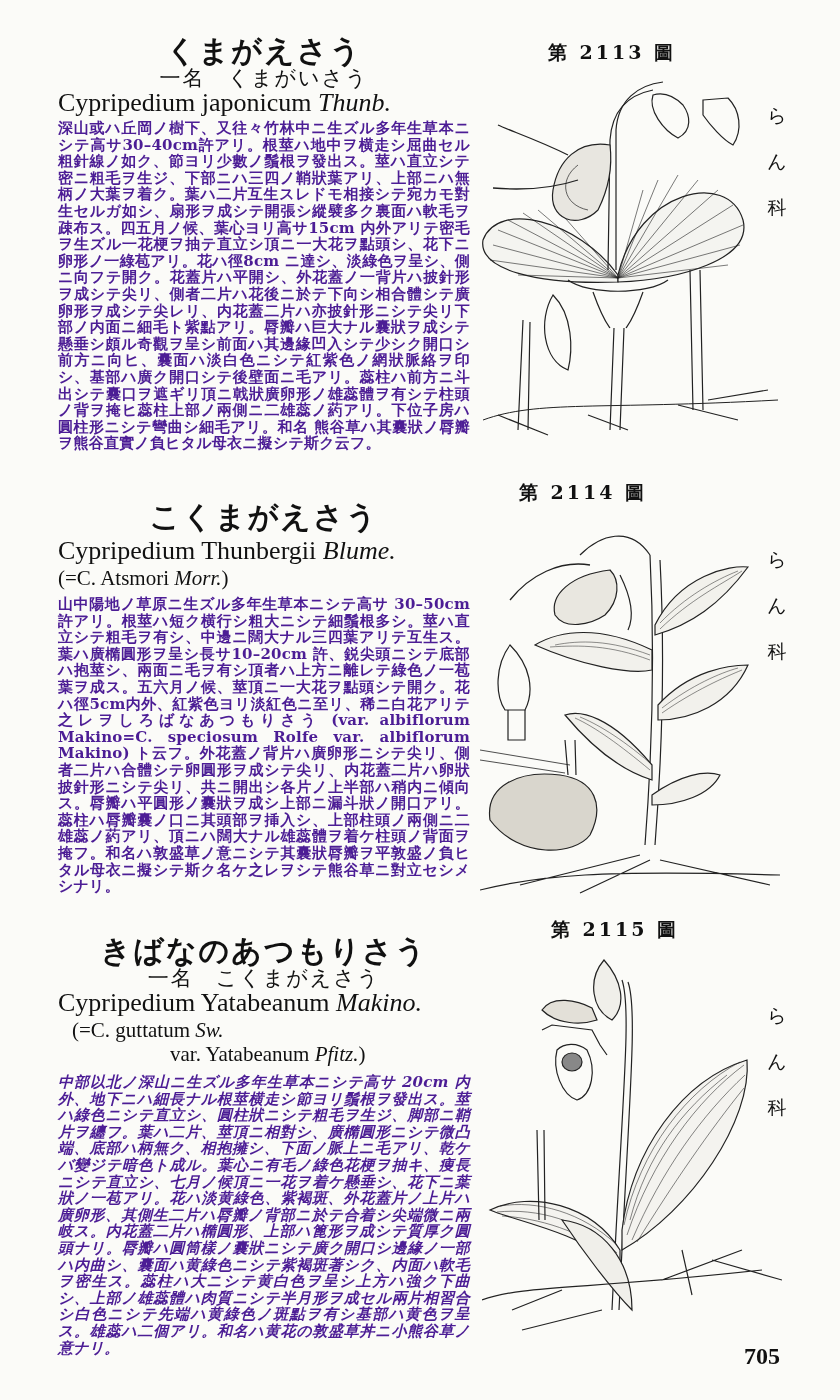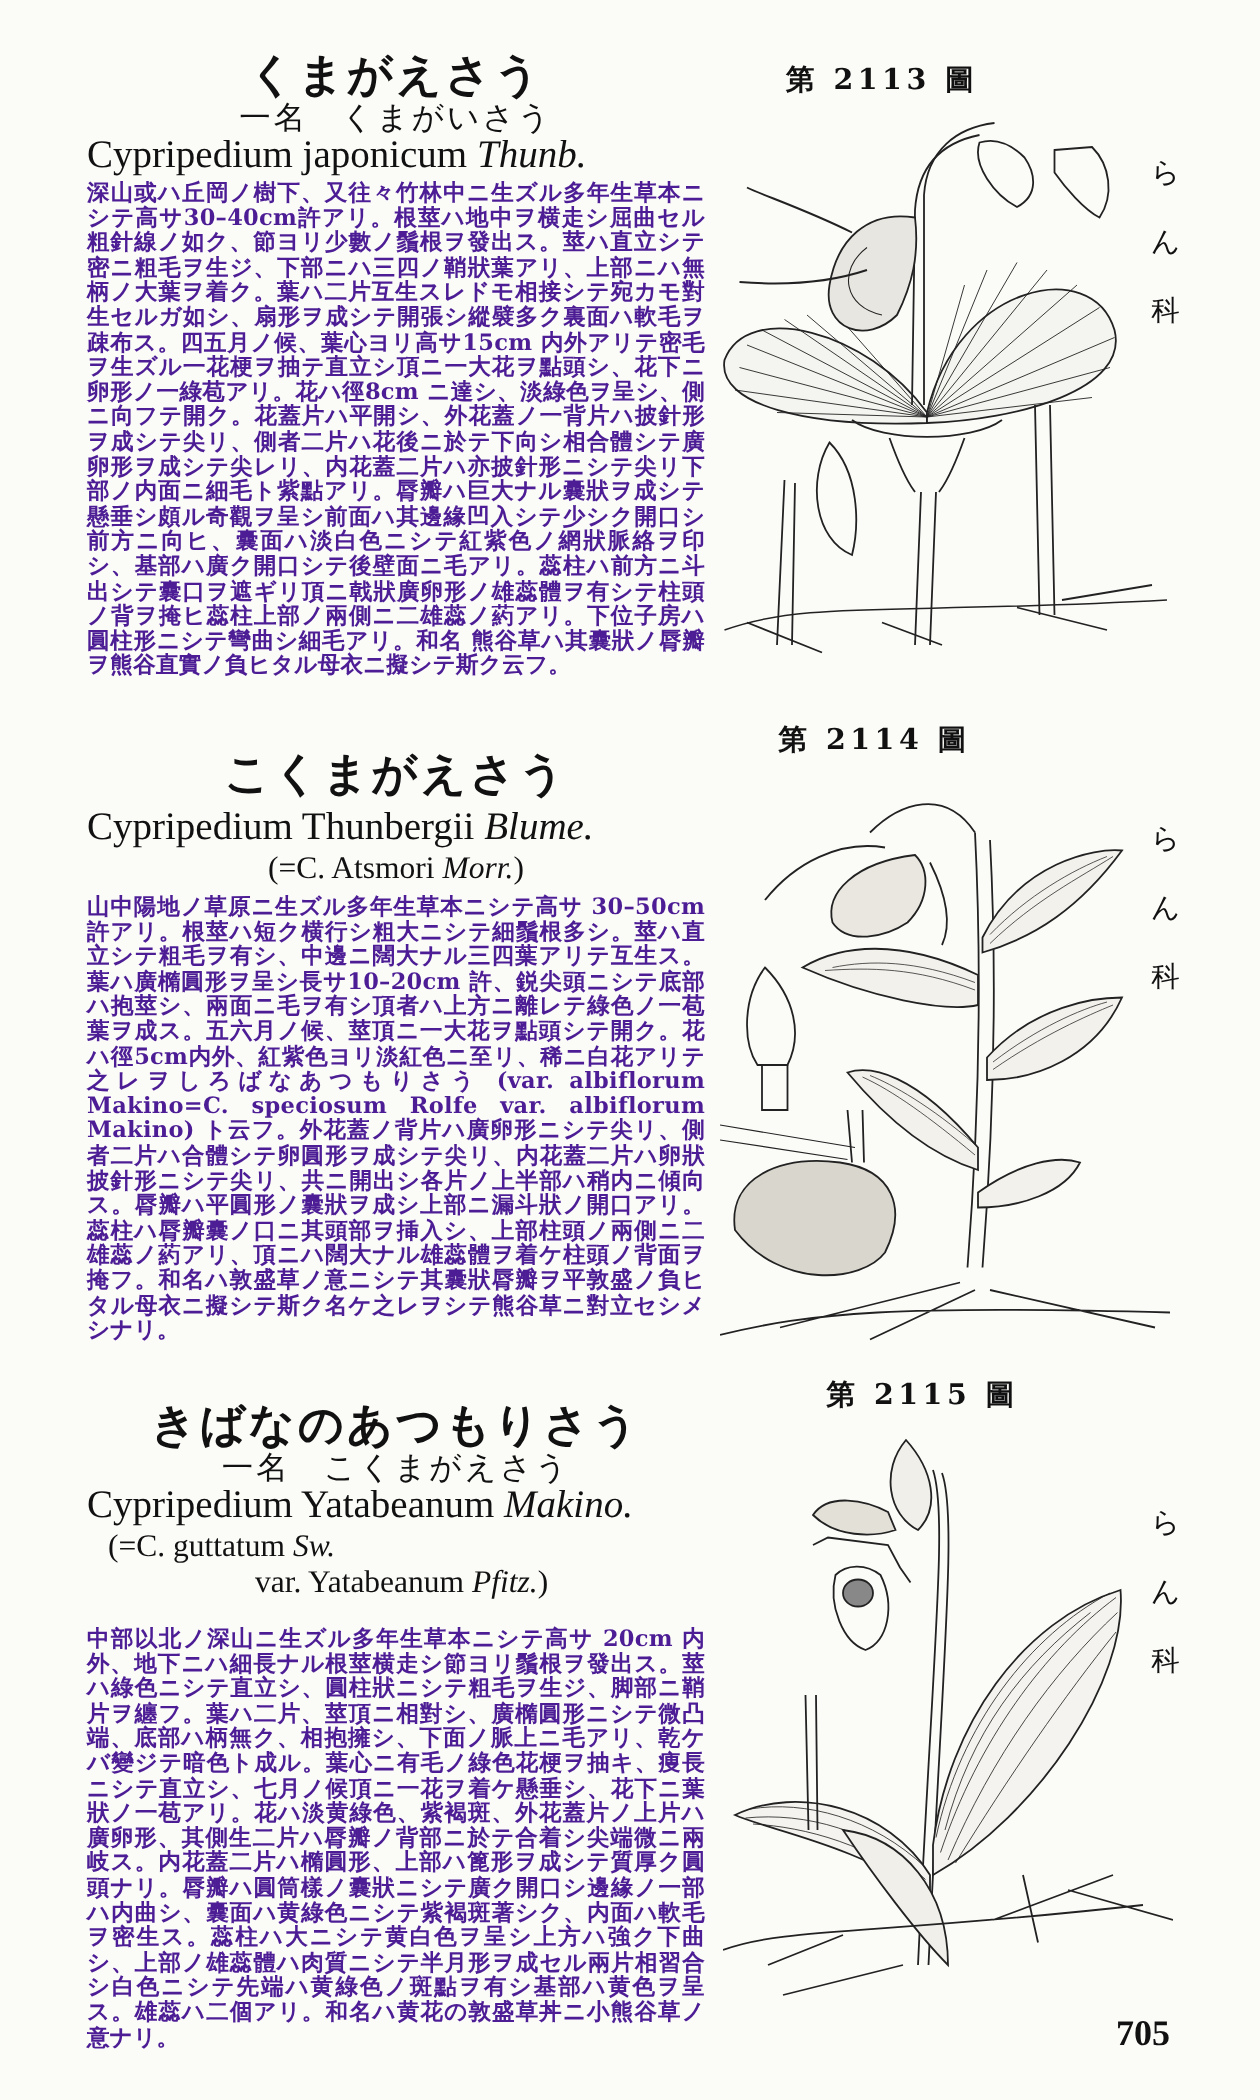--- a/index.html
+++ b/index.html
@@ -38,21 +38,21 @@
     <p>深山或ハ丘岡ノ樹下、又往々竹林中ニ生ズル多年生草本ニシテ高サ30–40cm許アリ。根莖ハ地中ヲ横走シ屈曲セル粗針線ノ如ク、節ヨリ少數ノ鬚根ヲ發出ス。莖ハ直立シテ密ニ粗毛ヲ生ジ、下部ニハ三四ノ鞘狀葉アリ、上部ニハ無柄ノ大葉ヲ着ク。葉ハ二片互生スレドモ相接シテ宛カモ對生セルガ如シ、扇形ヲ成シテ開張シ縱襞多ク裏面ハ軟毛ヲ疎布ス。四五月ノ候、葉心ヨリ高サ15cm 内外アリテ密毛ヲ生ズル一花梗ヲ抽テ直立シ頂ニ一大花ヲ點頭シ、花下ニ卵形ノ一綠苞アリ。花ハ徑8cm ニ達シ、淡綠色ヲ呈シ、側ニ向フテ開ク。花蓋片ハ平開シ、外花蓋ノ一背片ハ披針形ヲ成シテ尖リ、側者二片ハ花後ニ於テ下向シ相合體シテ廣卵形ヲ成シテ尖レリ、内花蓋二片ハ亦披針形ニシテ尖リ下部ノ内面ニ細毛ト紫點アリ。脣瓣ハ巨大ナル囊狀ヲ成シテ懸垂シ頗ル奇觀ヲ呈シ前面ハ其邊緣凹入シテ少シク開口シ前方ニ向ヒ、囊面ハ淡白色ニシテ紅紫色ノ網狀脈絡ヲ印シ、基部ハ廣ク開口シテ後壁面ニ毛アリ。蕊柱ハ前方ニ斗出シテ囊口ヲ遮ギリ頂ニ戟狀廣卵形ノ雄蕊體ヲ有シテ柱頭ノ背ヲ掩ヒ蕊柱上部ノ兩側ニ二雄蕊ノ葯アリ。下位子房ハ圓柱形ニシテ彎曲シ細毛アリ。和名 熊谷草ハ其囊狀ノ脣瓣ヲ熊谷直實ノ負ヒタル母衣ニ擬シテ斯ク云フ。</p>
   </div>
 </section>
 
 <section class="entry" style="top:500px;">
   <div class="jp-title">こくまがえさう</div>
   <div class="sci" style="margin-top:2px;">
     <span>Cypripedium Thunbergii</span>
     <i>Blume.</i>
   </div>
-  <div class="syn" style="text-align:center;">
+  <div class="syn" style="">
     <span>(=C. Atsmori </span><i>Morr.</i><span>)</span>
   </div>
   <div class="body-text" style="margin-top:6px;">
     <p>山中陽地ノ草原ニ生ズル多年生草本ニシテ高サ 30–50cm 許アリ。根莖ハ短ク横行シ粗大ニシテ細鬚根多シ。莖ハ直立シテ粗毛ヲ有シ、中邊ニ闊大ナル三四葉アリテ互生ス。葉ハ廣橢圓形ヲ呈シ長サ10–20cm 許、鋭尖頭ニシテ底部ハ抱莖シ、兩面ニ毛ヲ有シ頂者ハ上方ニ離レテ綠色ノ一苞葉ヲ成ス。五六月ノ候、莖頂ニ一大花ヲ點頭シテ開ク。花ハ徑5cm内外、紅紫色ヨリ淡紅色ニ至リ、稀ニ白花アリテ之レヲしろばなあつもりさう (var. albiflorum Makino=C. speciosum Rolfe var. albiflorum Makino) ト云フ。外花蓋ノ背片ハ廣卵形ニシテ尖リ、側者二片ハ合體シテ卵圓形ヲ成シテ尖リ、内花蓋二片ハ卵狀披針形ニシテ尖リ、共ニ開出シ各片ノ上半部ハ稍内ニ傾向ス。脣瓣ハ平圓形ノ囊狀ヲ成シ上部ニ漏斗狀ノ開口アリ。蕊柱ハ脣瓣囊ノ口ニ其頭部ヲ挿入シ、上部柱頭ノ兩側ニ二雄蕊ノ葯アリ、頂ニハ闊大ナル雄蕊體ヲ着ケ柱頭ノ背面ヲ掩フ。和名ハ敦盛草ノ意ニシテ其囊狀脣瓣ヲ平敦盛ノ負ヒタル母衣ニ擬シテ斯ク名ケ之レヲシテ熊谷草ニ對立セシメシナリ。</p>
   </div>
 </section>
 
 <section class="entry" style="top:934px;">
   <div class="jp-title">きばなのあつもりさう</div>
   <div class="alias">
@@ -61,26 +61,26 @@
   <div class="sci">
     <span>Cypripedium Yatabeanum</span>
     <i>Makino.</i>
   </div>
   <div class="syn" style="padding-left:14px;">
     <span>(=C. guttatum </span><i>Sw.</i>
   </div>
   <div class="syn" style="padding-left:112px;">
     <span>var. Yatabeanum </span><i>Pfitz.</i><span>)</span>
   </div>
-  <div class="body-text" style="margin-top:18px;">
+  <div class="body-text" style="margin-top:8px;font-style:italic;">
     <p>中部以北ノ深山ニ生ズル多年生草本ニシテ高サ 20cm 内外、地下ニハ細長ナル根莖横走シ節ヨリ鬚根ヲ發出ス。莖ハ綠色ニシテ直立シ、圓柱狀ニシテ粗毛ヲ生ジ、脚部ニ鞘片ヲ纏フ。葉ハ二片、莖頂ニ相對シ、廣橢圓形ニシテ微凸端、底部ハ柄無ク、相抱擁シ、下面ノ脈上ニ毛アリ、乾ケバ變ジテ暗色ト成ル。葉心ニ有毛ノ綠色花梗ヲ抽キ、痩長ニシテ直立シ、七月ノ候頂ニ一花ヲ着ケ懸垂シ、花下ニ葉狀ノ一苞アリ。花ハ淡黄綠色、紫褐斑、外花蓋片ノ上片ハ廣卵形、其側生二片ハ脣瓣ノ背部ニ於テ合着シ尖端微ニ兩岐ス。内花蓋二片ハ橢圓形、上部ハ篦形ヲ成シテ質厚ク圓頭ナリ。脣瓣ハ圓筒樣ノ囊狀ニシテ廣ク開口シ邊緣ノ一部ハ内曲シ、囊面ハ黄綠色ニシテ紫褐斑著シク、内面ハ軟毛ヲ密生ス。蕊柱ハ大ニシテ黄白色ヲ呈シ上方ハ強ク下曲シ、上部ノ雄蕊體ハ肉質ニシテ半月形ヲ成セル兩片相習合シ白色ニシテ先端ハ黄綠色ノ斑點ヲ有シ基部ハ黄色ヲ呈ス。雄蕊ハ二個アリ。和名ハ黄花の敦盛草丼ニ小熊谷草ノ意ナリ。</p>
   </div>
 </section>
 
-<div class="fig-label" style="left:524px;top:40px;">第 2113 圖</div>
+<div class="fig-label" style="left:548px;top:40px;">第 2113 圖</div>
 <div class="fig-label" style="left:519px;top:480px;">第 2114 圖</div>
 <div class="fig-label" style="left:551px;top:917px;">第 2115 圖</div>
 
 <div class="family" style="left:765px;top:92px;">
   <div>ら</div>
   <div>ん</div>
   <div>科</div>
 </div>
 <div class="family" style="left:765px;top:536px;">
   <div>ら</div>

